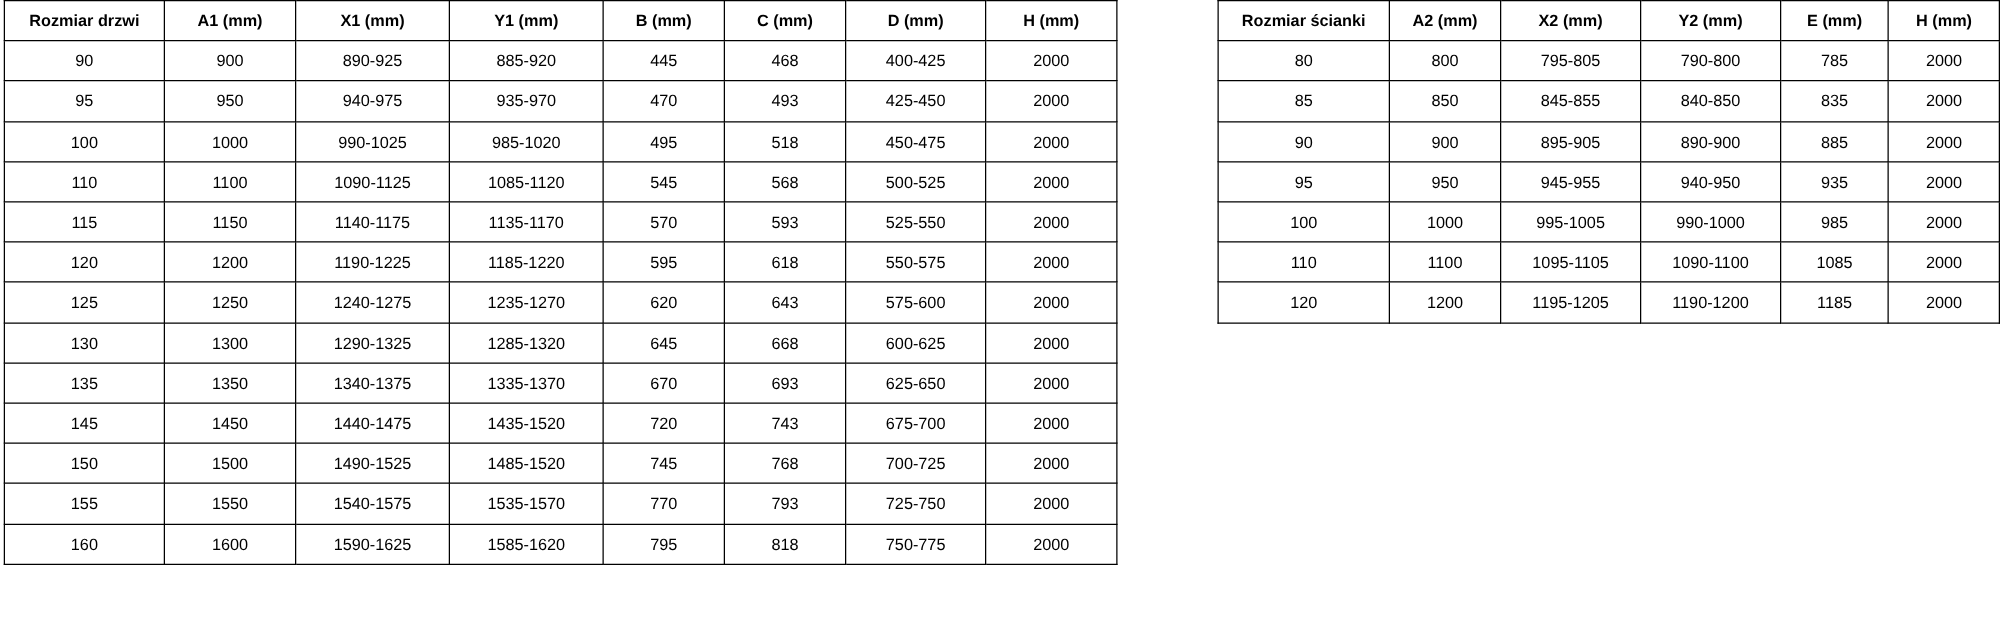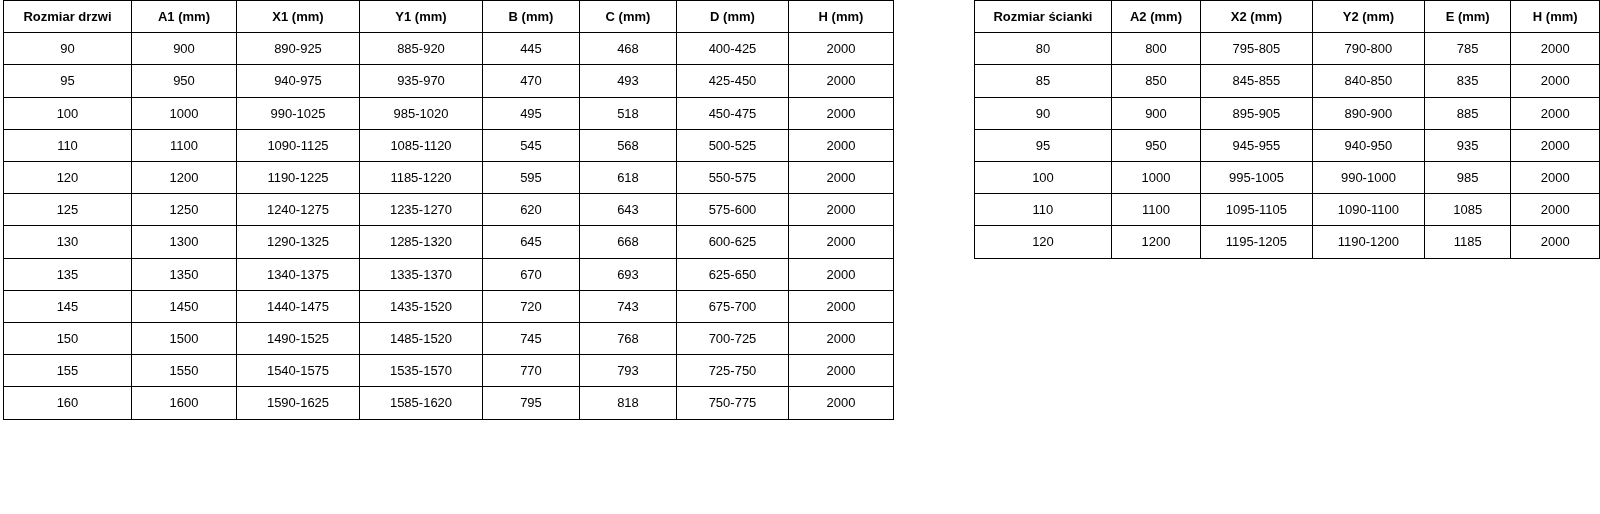--- a/index.html
+++ b/index.html
@@ -130,20 +130,30 @@
           <td>110</td>
           <td>1100</td>
           <td>1090-1125</td>
           <td>1085-1120</td>
           <td>545</td>
           <td>568</td>
           <td>500-525</td>
           <td>2000</td>
         </tr>
         <tr>
+          <td>115</td>
+          <td>1150</td>
+          <td>1140-1175</td>
+          <td>1135-1170</td>
+          <td>570</td>
+          <td>593</td>
+          <td>525-550</td>
+          <td>2000</td>
+        </tr>
+        <tr>
           <td>120</td>
           <td>1200</td>
           <td>1190-1225</td>
           <td>1185-1220</td>
           <td>595</td>
           <td>618</td>
           <td>550-575</td>
           <td>2000</td>
         </tr>
         <tr>

